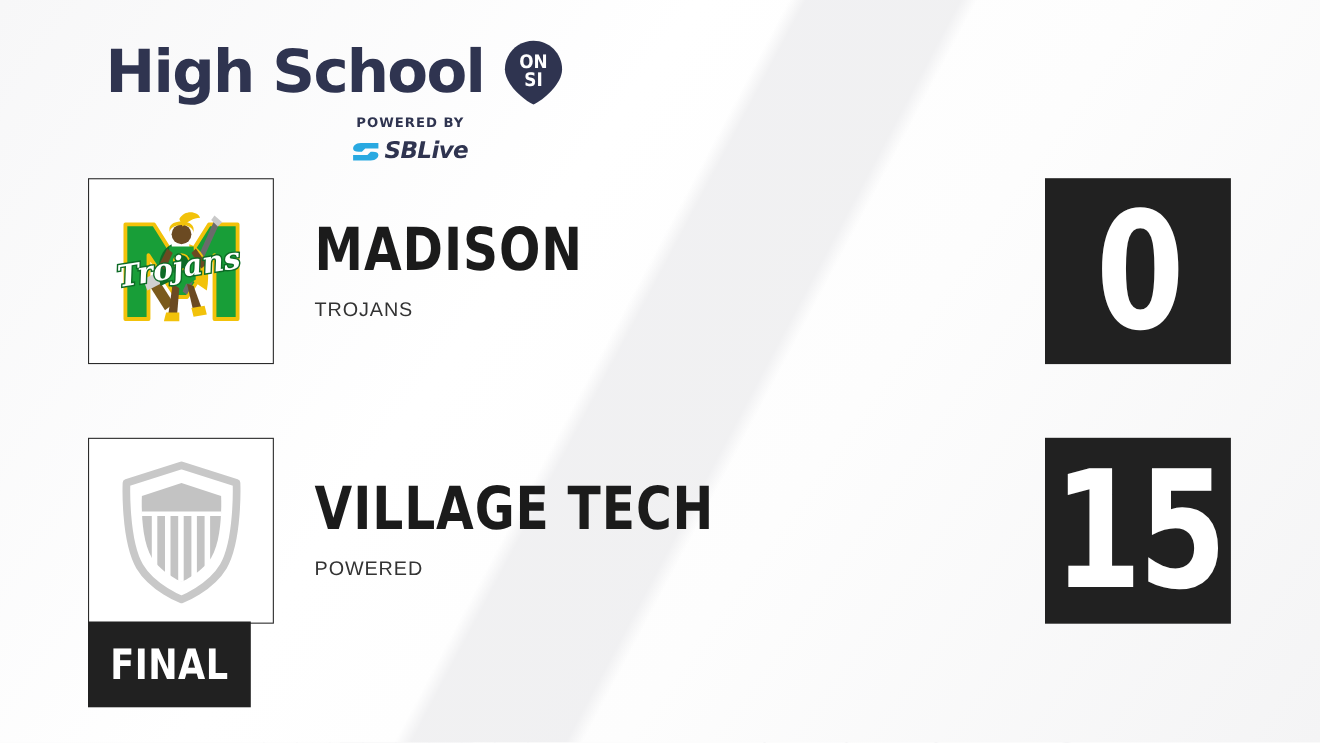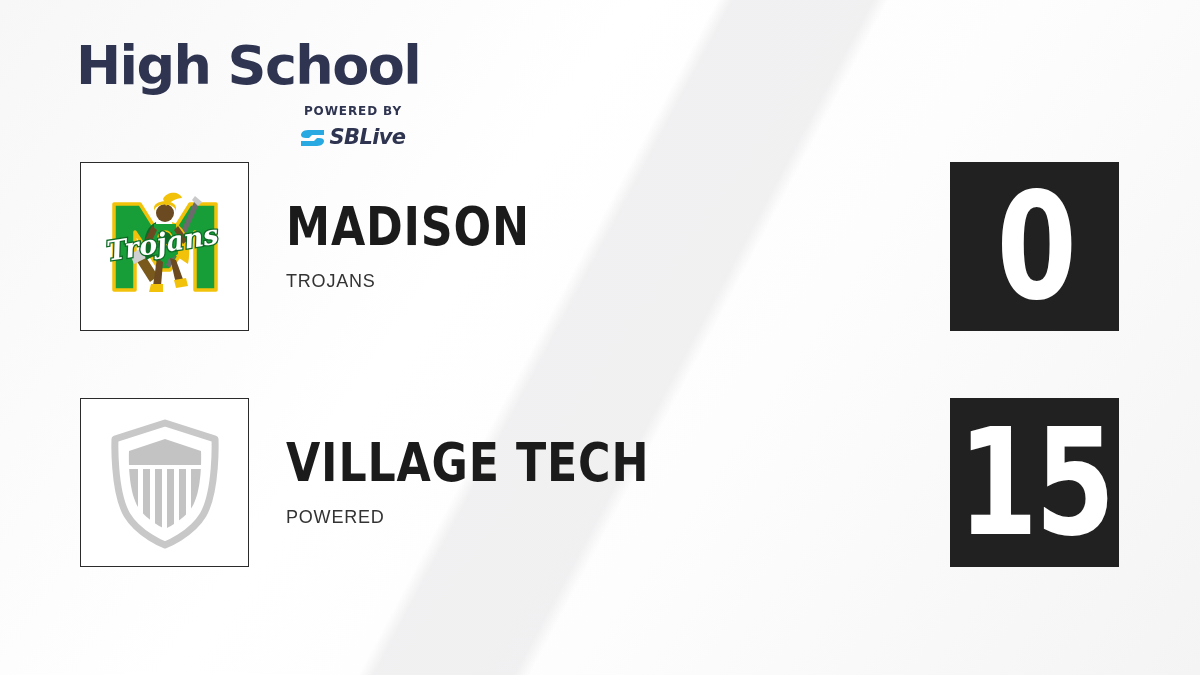--- a/index.html
+++ b/index.html
@@ -35,21 +35,21 @@
     position: absolute;
     inset: 0;
     background:
       linear-gradient(118deg, rgba(255,255,255,0) 0%, rgba(255,255,255,0) 46%, rgba(236,236,238,0.75) 47%, rgba(236,236,238,0.75) 56%, rgba(255,255,255,0) 57%, rgba(255,255,255,0) 100%),
       linear-gradient(125deg, #f7f7f8 0%, #ffffff 38%, #fdfdfd 62%, #f4f4f5 100%);
   }
 
   
   .logo-lockup {
     position: absolute;
-    left: 76px;
+    left: 96px;
     top: 34px;
     width: 430px;
   }
   .logo-row {
     display: flex;
     align-items: center;
     gap: 14px;
     height: 64px;
   }
   .logo-word {
@@ -271,20 +271,27 @@
         <path d="M1040 -20 L 1260 480"></path>
         <path d="M1075 -20 L 1260 440"></path>
       </g>
       <path d="M560 -20 L 300 700 L 420 700 L 700 -20 Z" fill="#f1f1f3" opacity="0.85"></path>
     </svg>
   </div>
 
   <div class="logo-lockup">
     <div class="logo-row">
       <div class="logo-word">High School</div>
+      <div class="pin">
+        <svg width="62" height="62" viewBox="0 0 62 62">
+          <path d="M31 2 C 16.6 2 5 13.6 5 28 C 5 41.5 22 56 31 60 C 40 56 57 41.5 57 28 C 57 13.6 45.4 2 31 2 Z" fill="#2f3450"></path>
+          <text x="31" y="27" text-anchor="middle" font-family="DejaVu Sans, sans-serif" font-size="17" font-weight="bold" fill="#ffffff" transform="scale(0.9,1)" transform-origin="31 27">ON</text>
+          <text x="31" y="43" text-anchor="middle" font-family="DejaVu Sans, sans-serif" font-size="17" font-weight="bold" fill="#ffffff" transform="scale(0.9,1)" transform-origin="31 43">SI</text>
+        </svg>
+      </div>
     </div>
     <div class="powered">
       <span class="powered-label">POWERED BY</span>
       <span class="sblive">
         <svg class="sblive-mark" width="26" height="20" viewBox="0 0 26 20">
           <path d="M24 2 L8 2 C 3 2 1 5 1 7 C 1 9 3 10 6 10 L17 10 L14 13 L1 13 L1 18 L17 18 C 22 18 24 15 24 13 C 24 11 22 10 19 10 L9 10 L12 7 L24 7 Z" fill="#29a9e1"></path>
         </svg>
         <span class="sblive-word">SBLive</span>
       </span>
     </div>
@@ -360,15 +367,18 @@
     <div class="team-text">
       <div class="team-name">VILLAGE TECH</div>
       <div class="team-mascot">POWERED</div>
     </div>
     <div class="score-box">
       <div class="score-value">15</div>
     </div>
   </div>
 
   <div class="status-bar">
+    <div class="status-final">
+      <span class="status-final-text">FINAL</span>
+    </div>
   </div>
 
 </div>
 
 </body></html>

